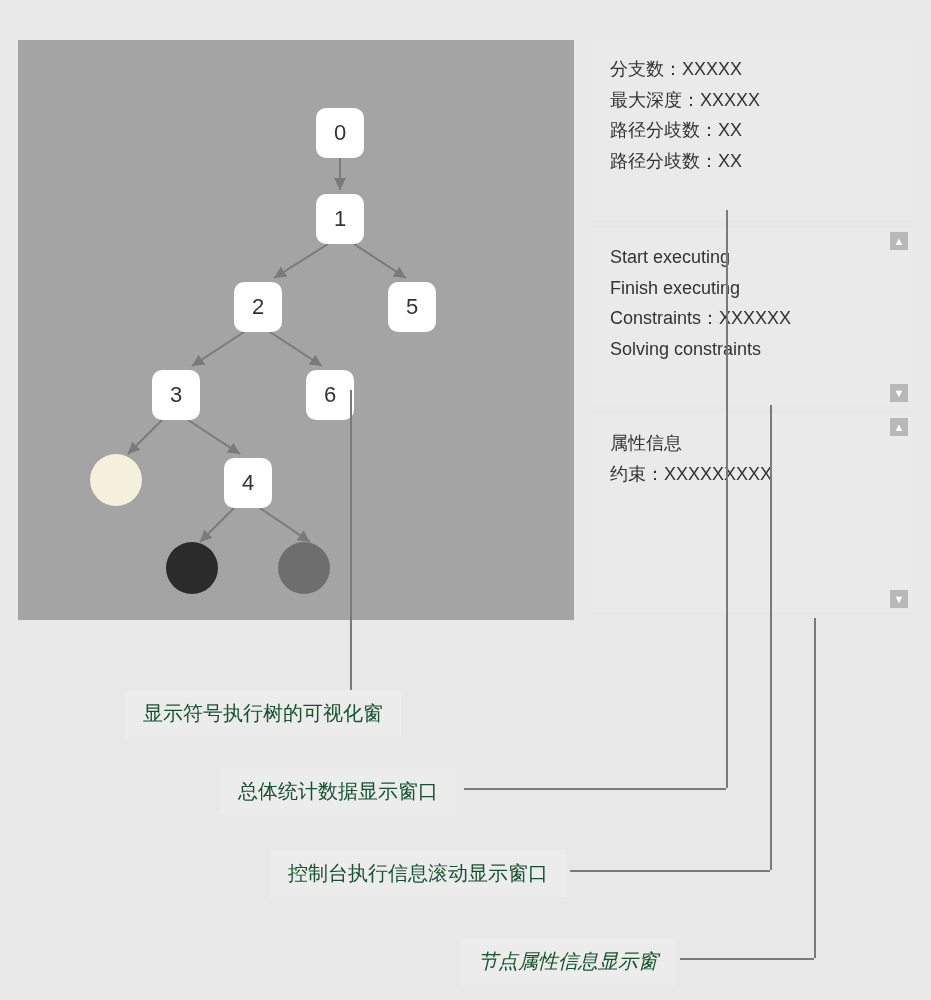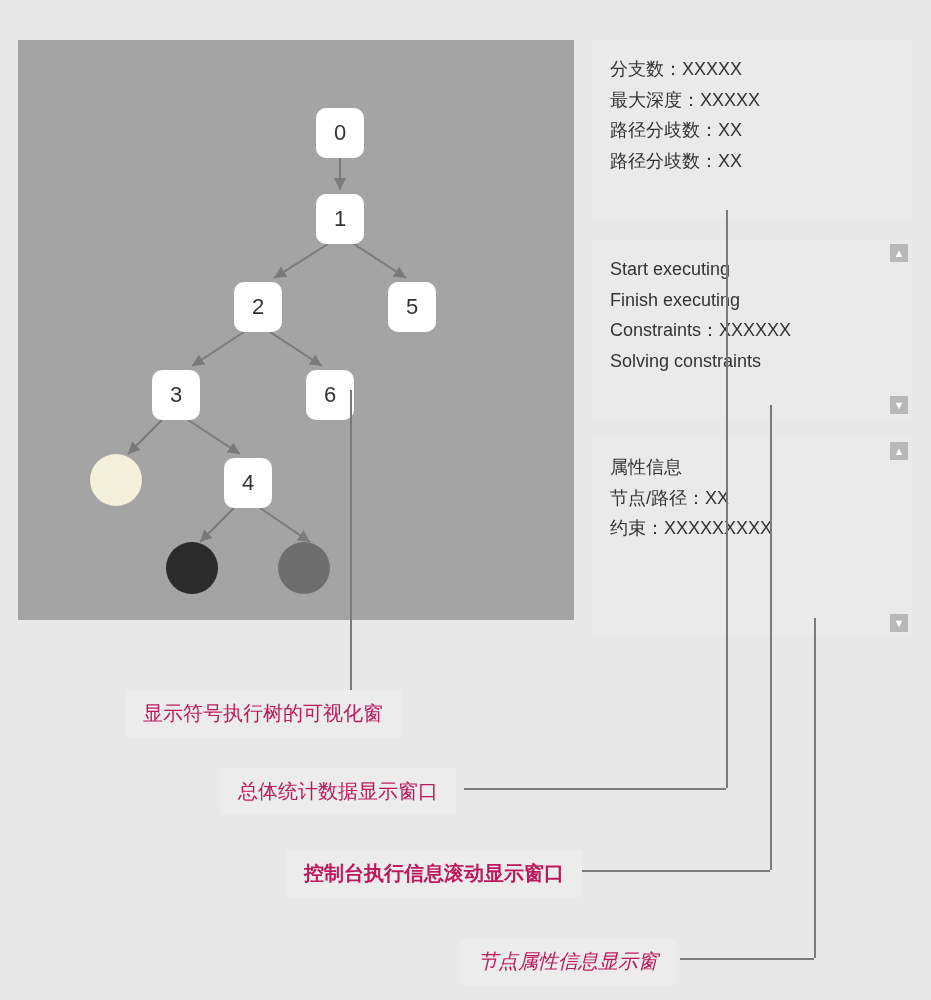--- a/index.html
+++ b/index.html
@@ -19,21 +19,21 @@
   .tree-panel {
     width: 556px;
     height: 580px;
     background: #a4a4a4;
     position: relative;
   }
   .right-col {
     width: 320px;
     display: flex;
     flex-direction: column;
-    gap: 20px;
+    gap: 8px;
   }
   .stats-panel, .console-panel, .attr-panel {
     position: relative;
     background: #eaeaea;
     padding: 14px 18px;
     font-size: 18px;
     line-height: 1.7;
     color: #333;
   }
   .stats-panel { height: 180px; }
@@ -86,21 +86,21 @@
     width: 556px; height: 580px;
     pointer-events: none;
   }
 
   
   .callout {
     position: absolute;
     background: #ececec;
     padding: 10px 18px;
     font-size: 20px;
-    color: #be185d;
+    color: #14532d;
     white-space: nowrap;
   }
   .callout-line {
     position: absolute;
     background: #7a7a7a;
   }
   .callout-line.v { width: 2px; }
   .callout-line.h { height: 2px; }
 </style>
 </head>
@@ -151,33 +151,32 @@
       <div>Start executing</div>
       <div>Finish executing</div>
       <div><span>Constraints：</span><span>XXXXXX</span></div>
       <div>Solving constraints</div>
       <div class="scroll-btn scroll-down">▼</div>
     </div>
 
     <div class="attr-panel">
       <div class="scroll-btn scroll-up">▲</div>
       <div class="attr-title">属性信息</div>
-      <div><span>节点/路径：</span><span>XX</span></div>
       <div><span>约束：</span><span>XXXXXXXXX</span></div>
       <div class="scroll-btn scroll-down">▼</div>
     </div>
   </div>
 </div>
 
 <div class="callout-line v" style="left:350px; top:390px; height:300px;"></div>
 <div class="callout" style="left:125px; top:690px;">显示符号执行树的可视化窗</div>
 
 <div class="callout-line v" style="left:726px; top:210px; height:578px;"></div>
 <div class="callout-line h" style="left:464px; top:788px; width:262px;"></div>
 <div class="callout" style="left:220px; top:768px;">总体统计数据显示窗口</div>
 
 <div class="callout-line v" style="left:770px; top:405px; height:465px;"></div>
 <div class="callout-line h" style="left:570px; top:870px; width:200px;"></div>
-<div class="callout" style="left:286px; top:850px;font-weight:bold;">控制台执行信息滚动显示窗口</div>
+<div class="callout" style="left:270px; top:850px;">控制台执行信息滚动显示窗口</div>
 
 <div class="callout-line v" style="left:814px; top:618px; height:340px;"></div>
 <div class="callout-line h" style="left:680px; top:958px; width:134px;"></div>
 <div class="callout" style="left:460px; top:938px;font-style:italic;">节点属性信息显示窗</div>
 
 </body></html>

